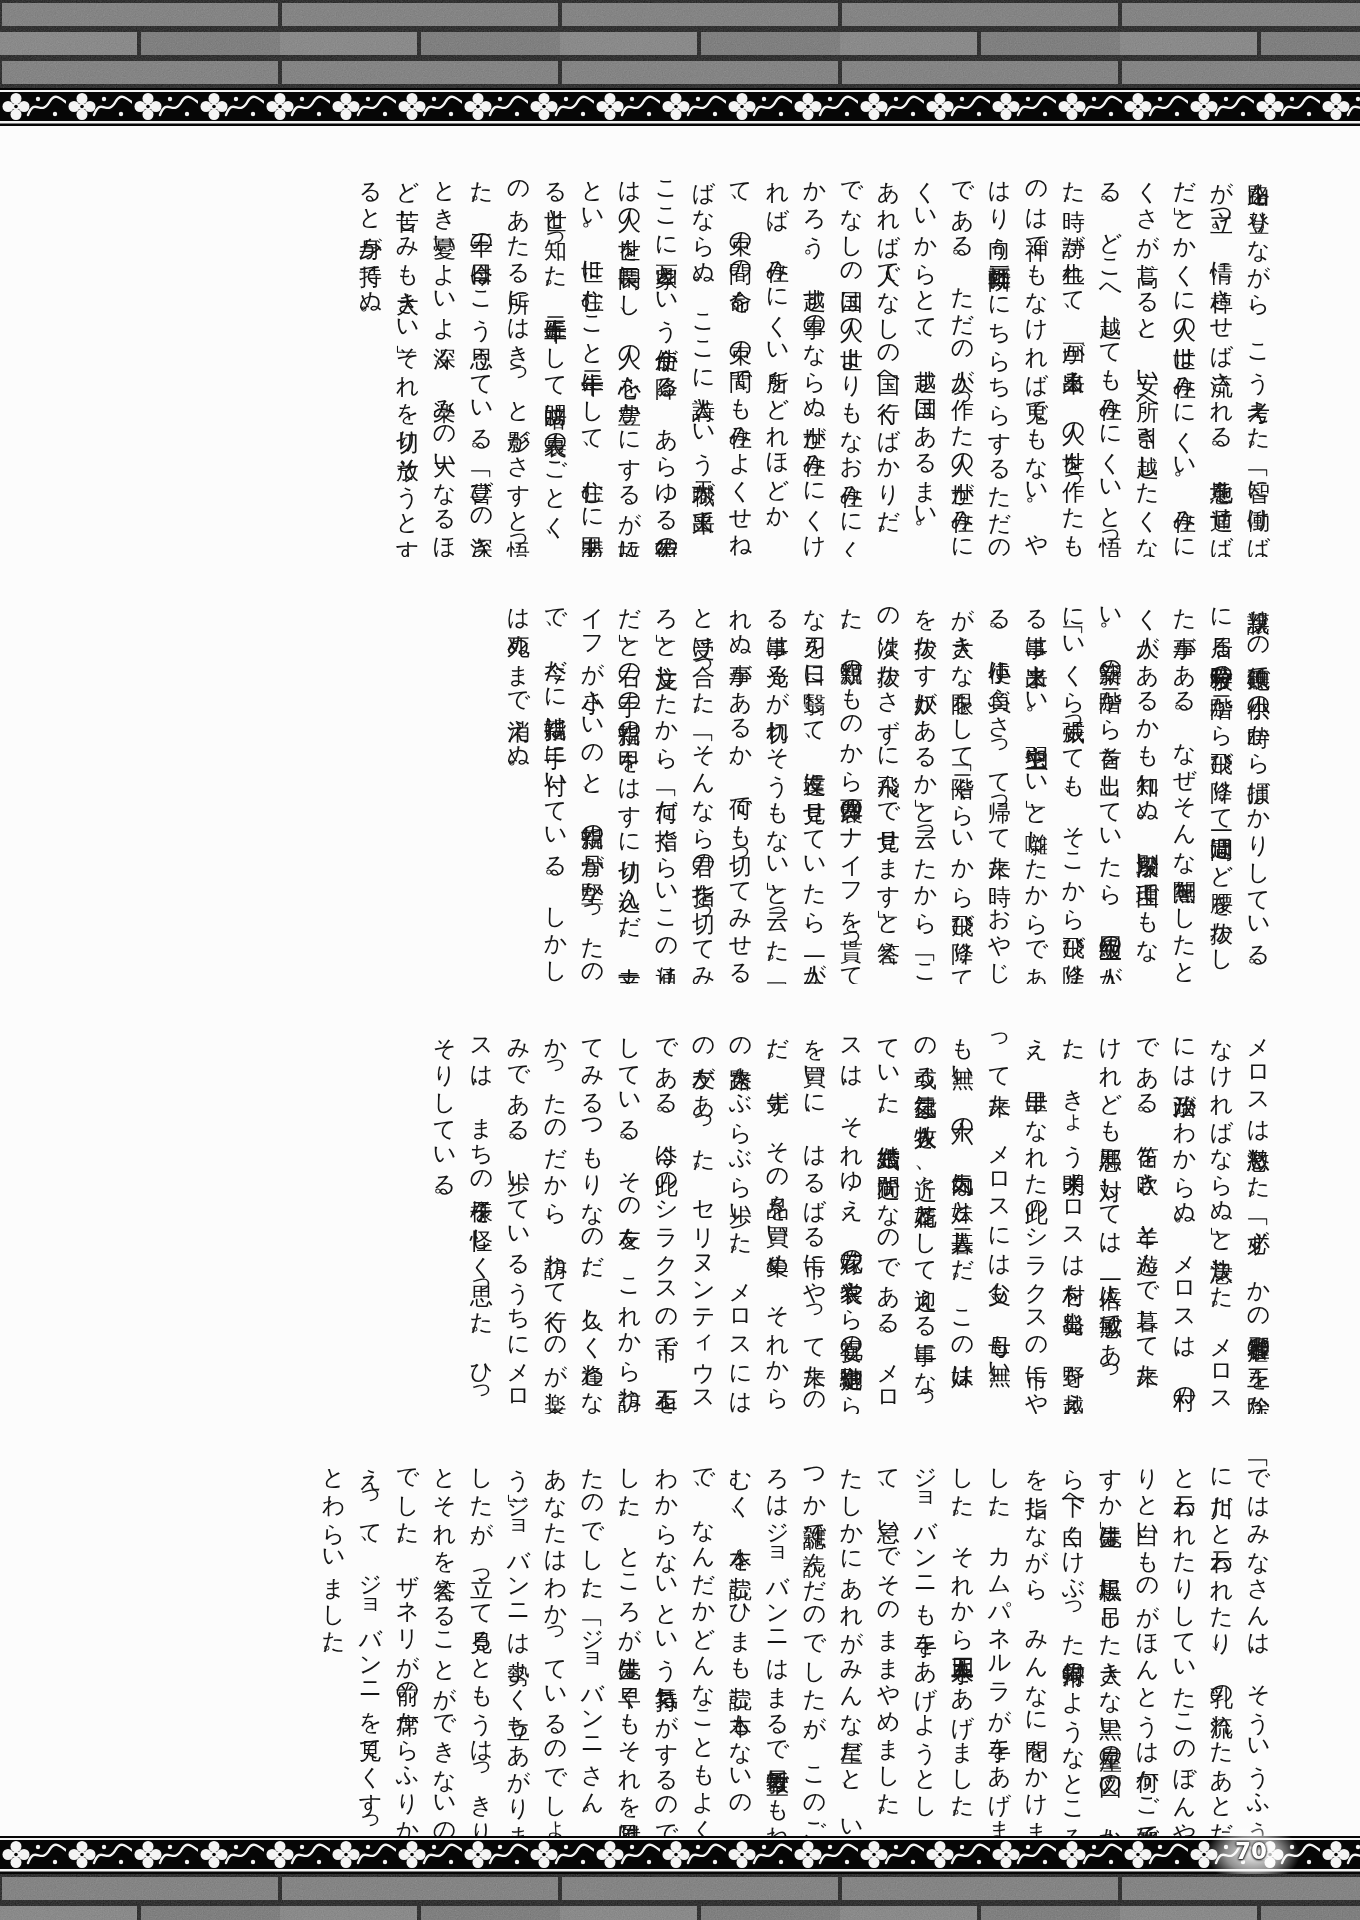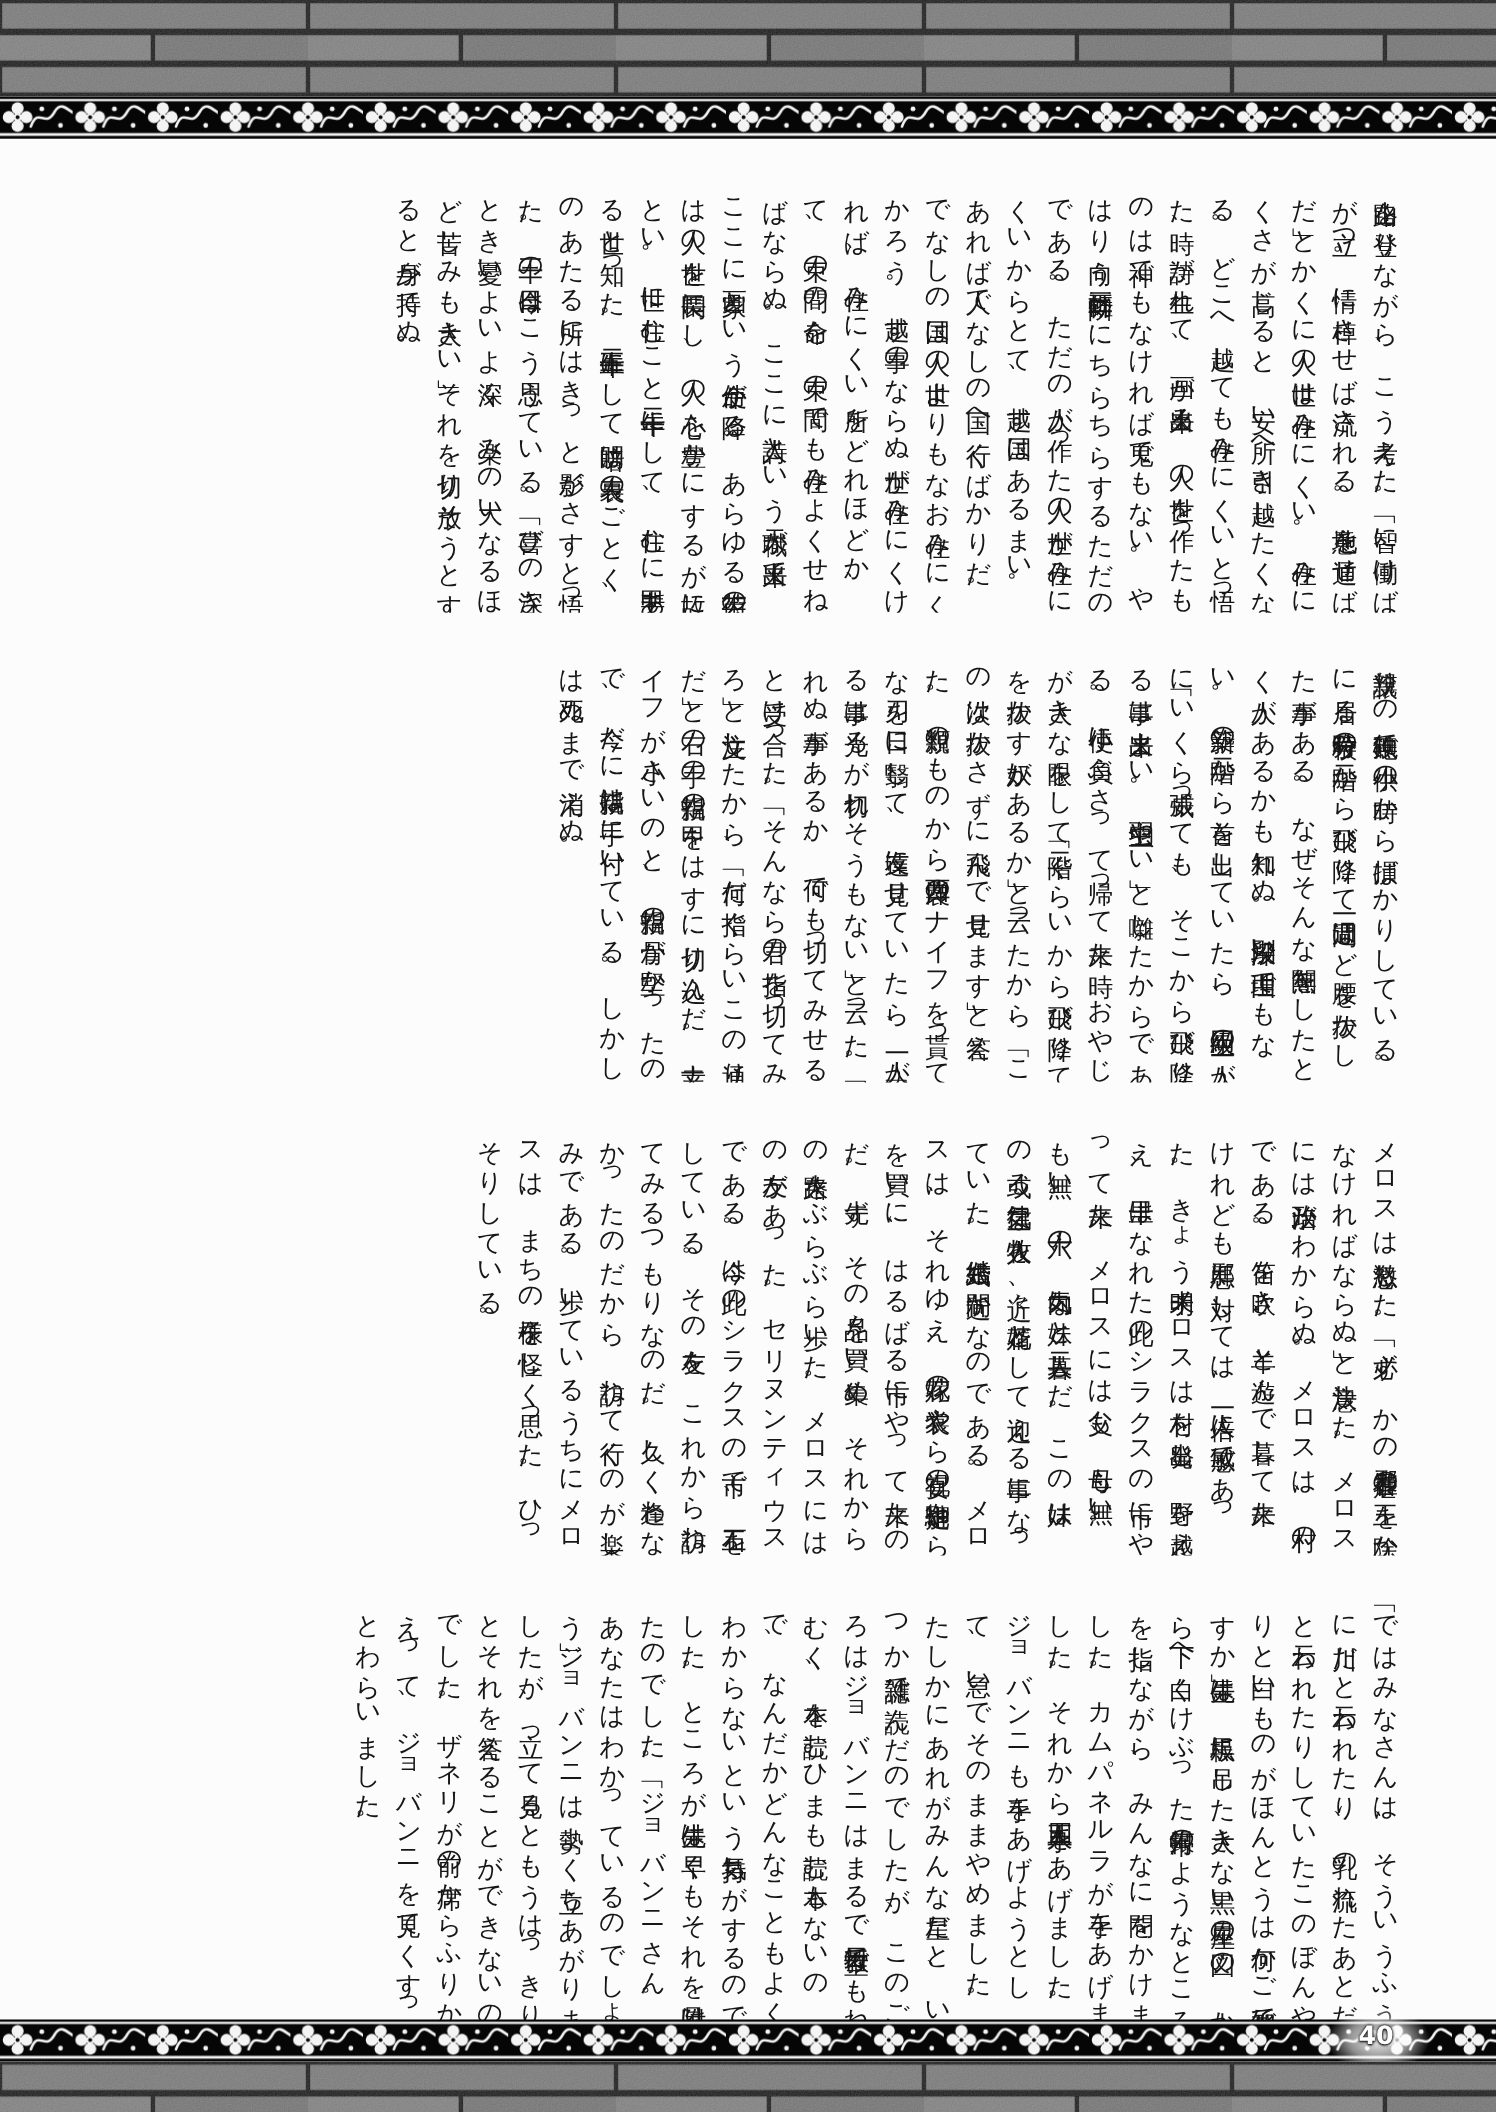--- a/index.html
+++ b/index.html
@@ -102,21 +102,21 @@
 </main>
 
 <div class="ornament ornament-bottom">
   <svg>
     <rect width="100%" height="100%" fill="url(#floral)"></rect>
   </svg>
 </div>
 
 <div class="page-num-wrap">
   <div class="page-num-glow"></div>
-  <span class="page-num">40</span>
+  <span class="page-num">70</span>
 </div>
 
 <div class="brick brick-bottom">
   <svg>
     <rect width="100%" height="100%" fill="url(#bricks)"></rect>
     <rect width="100%" height="100%" filter="url(#grain)" opacity="0.55"></rect>
   </svg>
 </div>
 
 </body></html>

